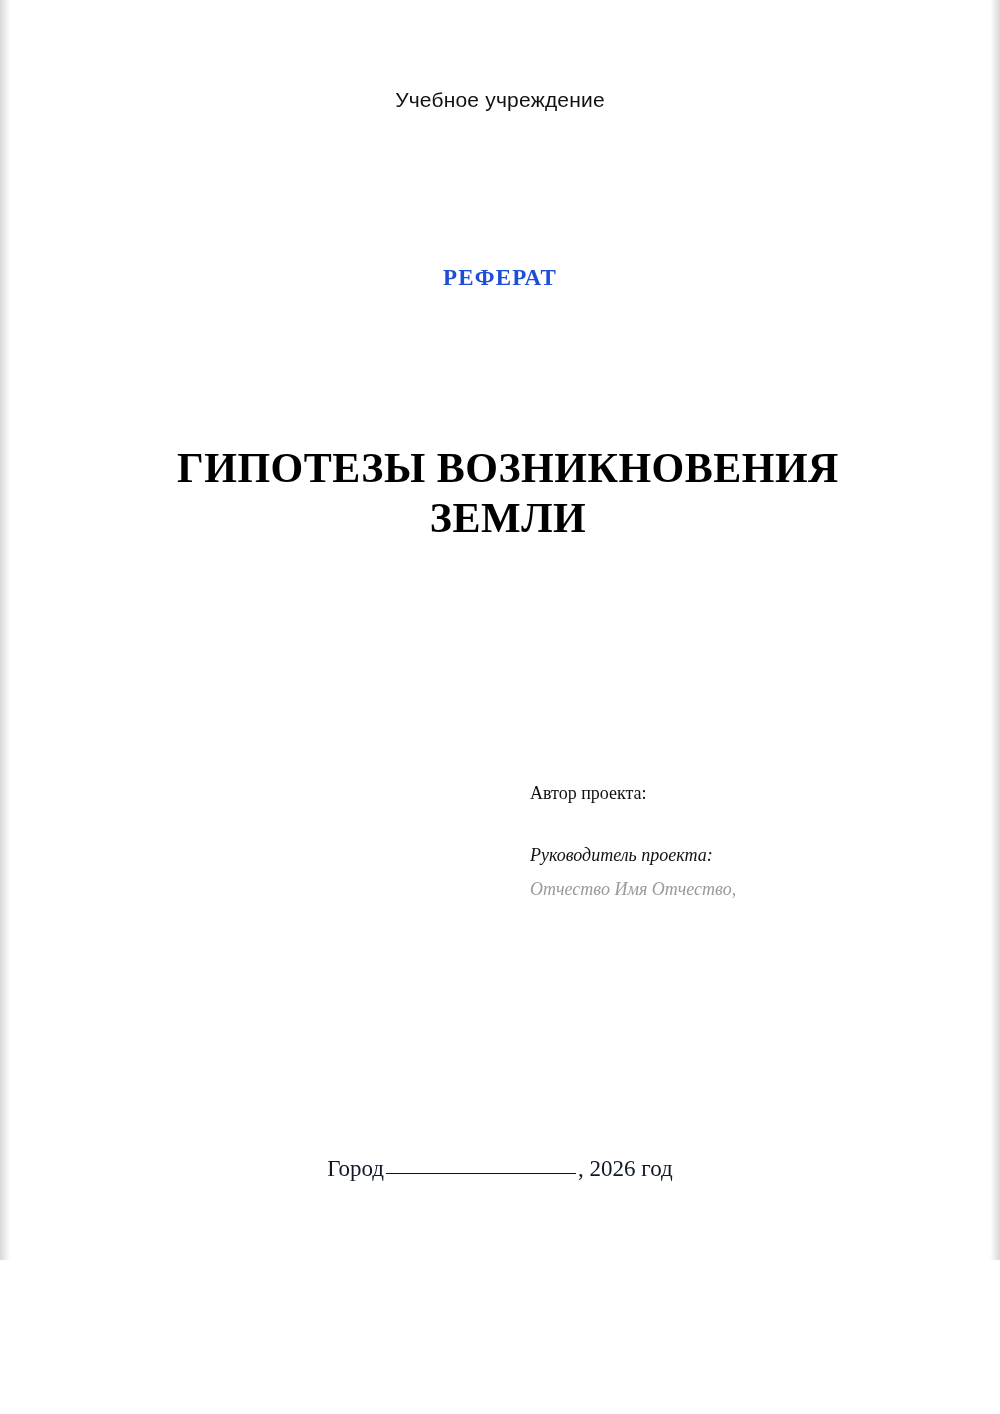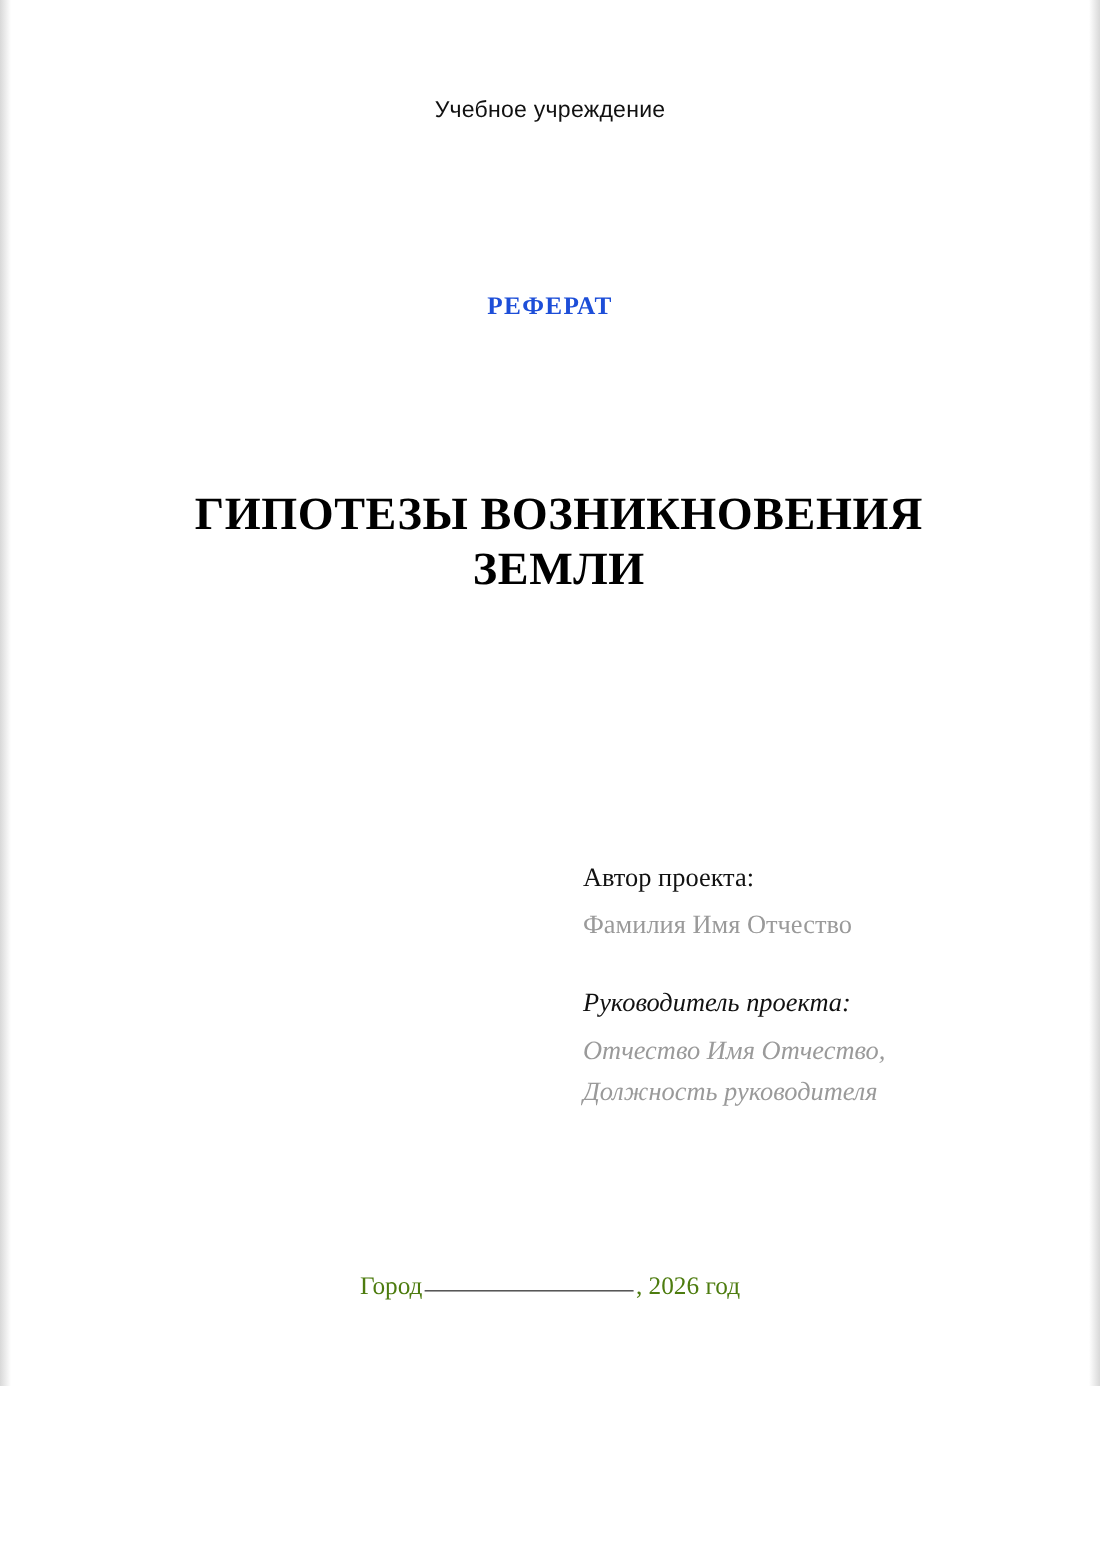--- a/index.html
+++ b/index.html
@@ -74,21 +74,21 @@
     letter-spacing: 0.5px;
     line-height: 1.2;
     color: #000000;
   }
 
   .credits {
     position: absolute;
     top: 780px;
     left: 530px;
     width: 400px;
-    font-size: 24px;
+    font-size: 18px;
     line-height: 1.55;
   }
   .credits .block {
     margin-bottom: 34px;
   }
   .credits .block:last-child {
     margin-bottom: 0;
     font-style: italic;
   }
   .credits .label {
@@ -99,21 +99,21 @@
     color: #9a9a9a;
   }
 
   .footer {
     position: absolute;
     bottom: 78px;
     left: 0;
     right: 0;
     text-align: center;
     font-size: 23px;
-    color: #4d7c0f;
+    color: #0f172a;
   }
   .footer .rule {
     display: inline-block;
     width: 190px;
     border-bottom: 1.5px solid #111111;
     margin: 0 2px;
     vertical-align: 2px;
   }
 </style>
 </head>
@@ -124,27 +124,25 @@
   <div class="institution">Учебное учреждение</div>
 
   <div class="doc-type">РЕФЕРАТ</div>
 
   <div class="doc-title">ГИПОТЕЗЫ ВОЗНИКНОВЕНИЯ ЗЕМЛИ</div>
 
   <div class="credits">
 
     <div class="block">
       <div class="label">Автор проекта:</div>
-      <div class="value">Фамилия Имя Отчество</div>
     </div>
 
     <div class="block">
       <div class="label">Руководитель проекта:</div>
       <div class="value">Отчество Имя Отчество,</div>
-      <div class="value">Должность руководителя</div>
     </div>
 
   </div>
 
   <div class="footer">
     <span>Город</span><span class="rule"></span><span>, 2026 год</span>
   </div>
 
 </div>
 

